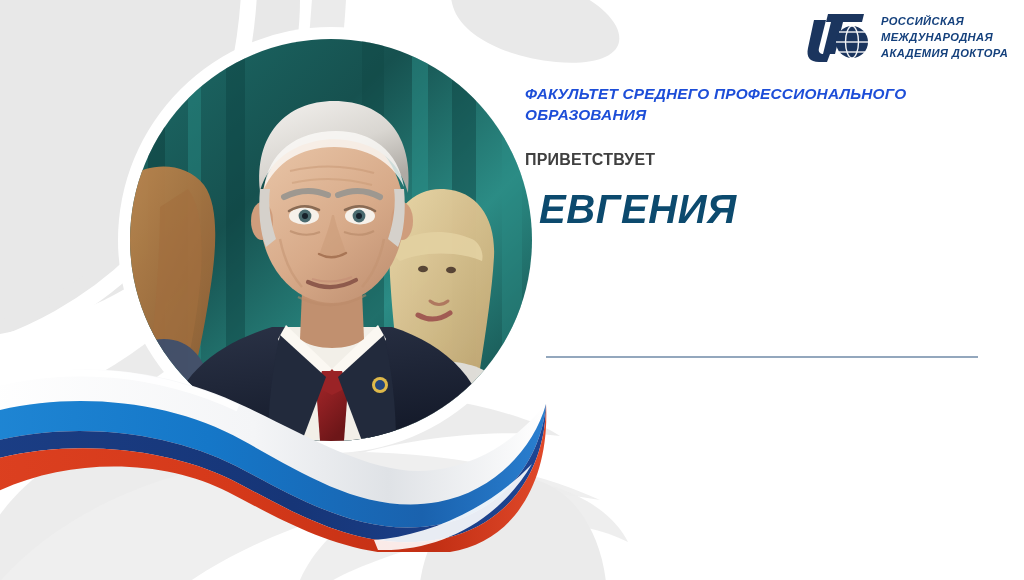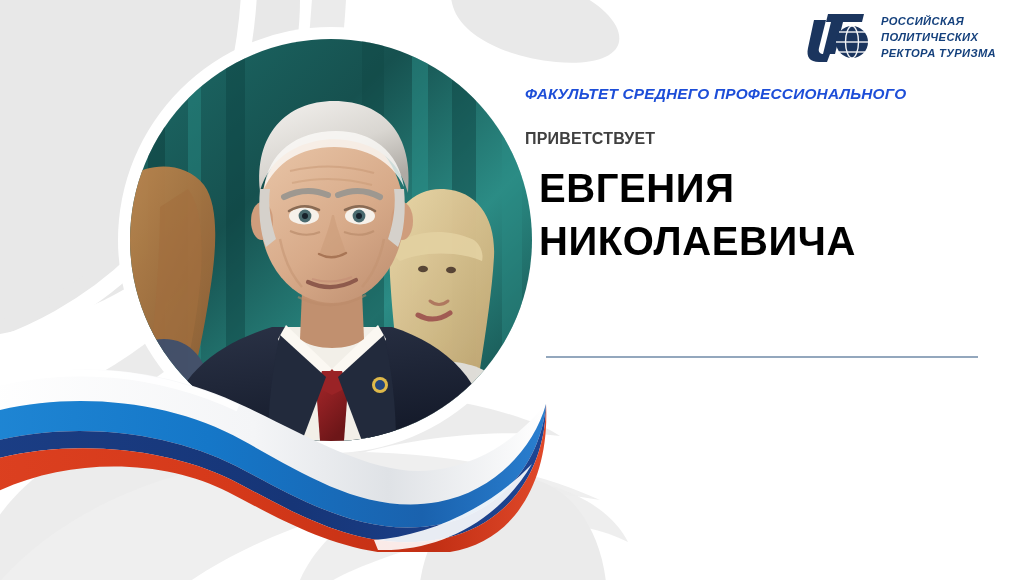--- a/index.html
+++ b/index.html
@@ -113,21 +113,22 @@
     color: #404040;
     letter-spacing: 0.2px;
     margin: 25px 0 0 0;
   }
   .name-block {
     margin: 14px 0 0 14px;
   }
   .name-line {
     font-size: 40px;
     font-weight: 700;
-    color: #000000;
+    font-style: italic;
+    color: #0c4a6e;
     line-height: 1.32;
     letter-spacing: 0.6px;
     white-space: nowrap;
     margin: 0;
   }
   .divider {
     position: absolute;
     left: 21px;
     top: 272px;
     width: 432px;
@@ -383,36 +384,36 @@
 
       <g stroke="#ffffff" stroke-width="1.4" fill="none" opacity="0.95">
         <ellipse cx="46" cy="30" rx="6.5" ry="16"></ellipse>
         <line x1="30" y1="30" x2="62" y2="30"></line>
         <line x1="33" y1="20" x2="59" y2="20"></line>
         <line x1="33" y1="40" x2="59" y2="40"></line>
       </g>
     </svg>
     <div class="logo-words">
       <span>РОССИЙСКАЯ</span>
-      <span>ПОЛИТИЧЕСКИХ</span>
-      <span>РЕКТОРА ТУРИЗМА</span>
+      <span>МЕЖДУНАРОДНАЯ</span>
+      <span>АКАДЕМИЯ ДОКТОРА</span>
     </div>
   </div>
 
   <div class="text-col">
 
     <div>
       <p class="faculty-line">ФАКУЛЬТЕТ СРЕДНЕГО ПРОФЕССИОНАЛЬНОГО</p>
+      <p class="faculty-line">ОБРАЗОВАНИЯ</p>
     </div>
 
     <p class="greets-line">ПРИВЕТСТВУЕТ</p>
 
     <div class="name-block">
       <p class="name-line">ЕВГЕНИЯ</p>
-      <p class="name-line">НИКОЛАЕВИЧА</p>
     </div>
 
     <div class="divider"></div>
 
 
   </div>
 
 </div>
 
 </body></html>

